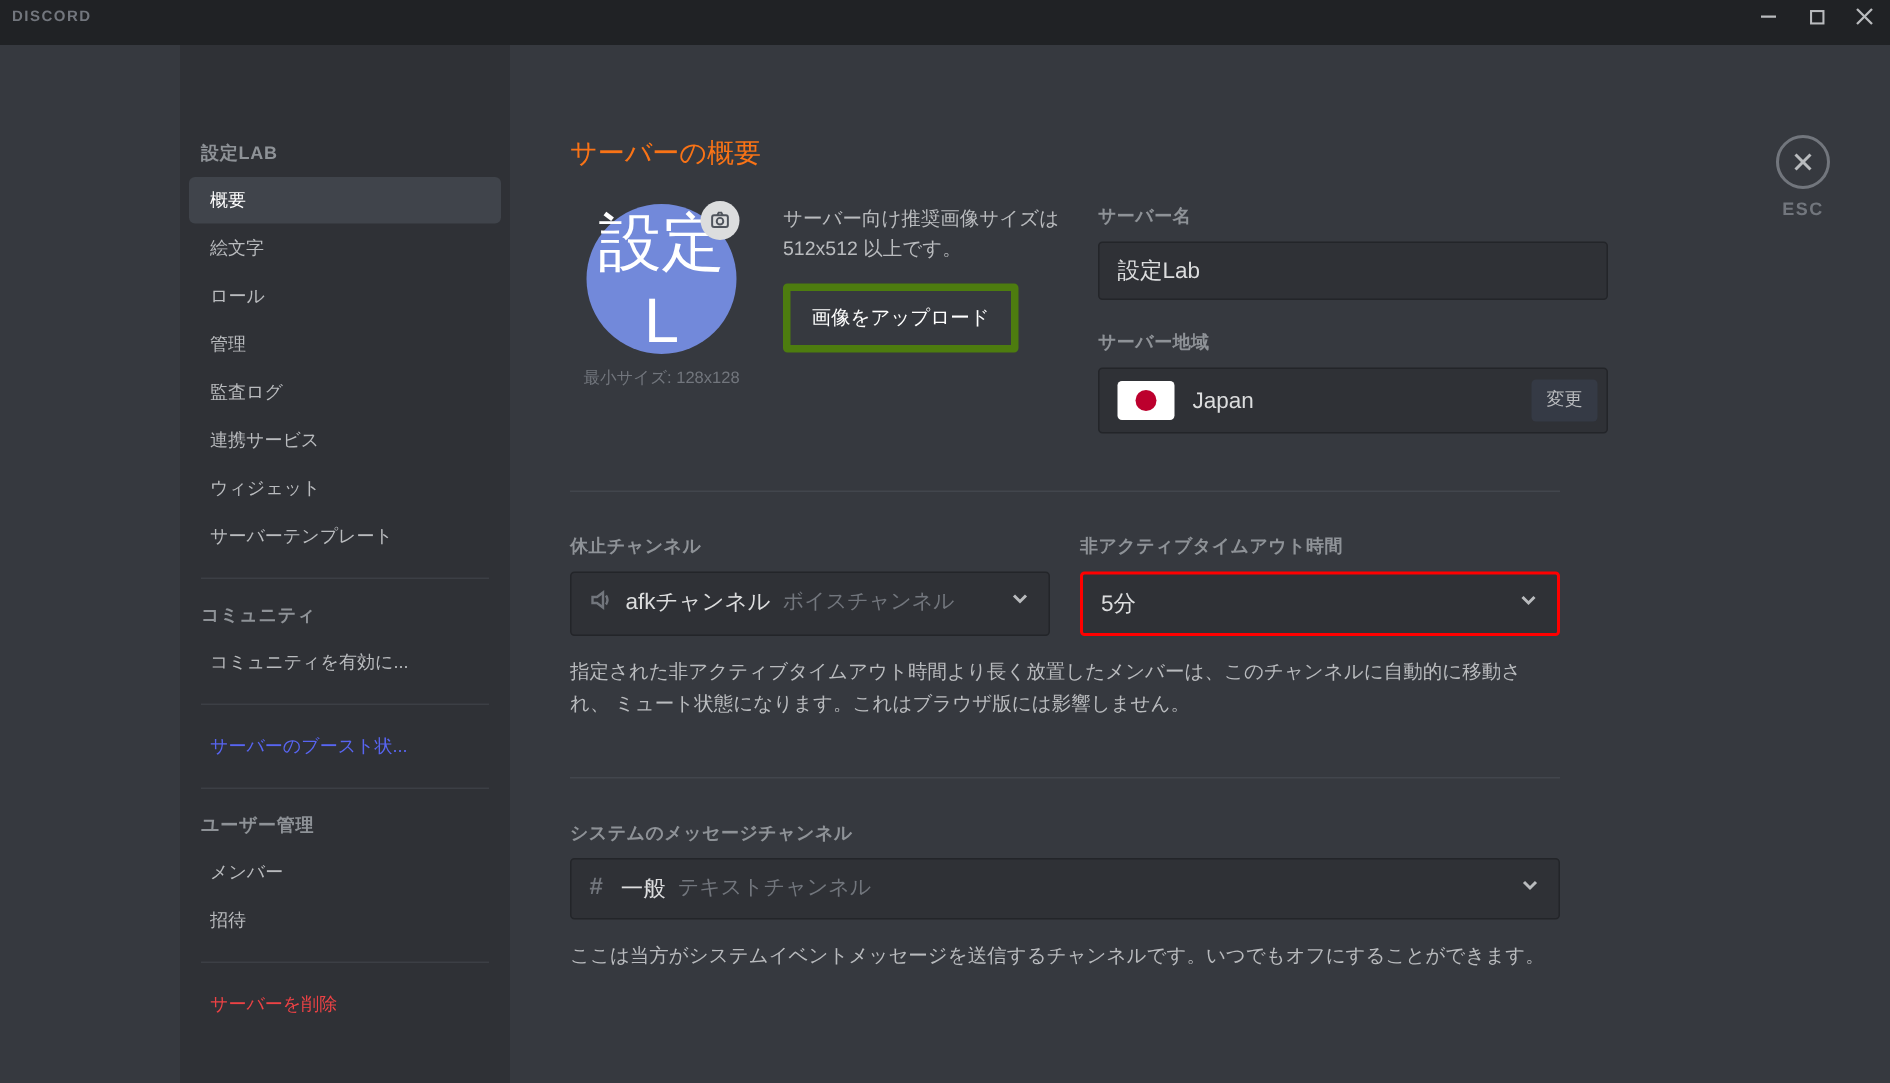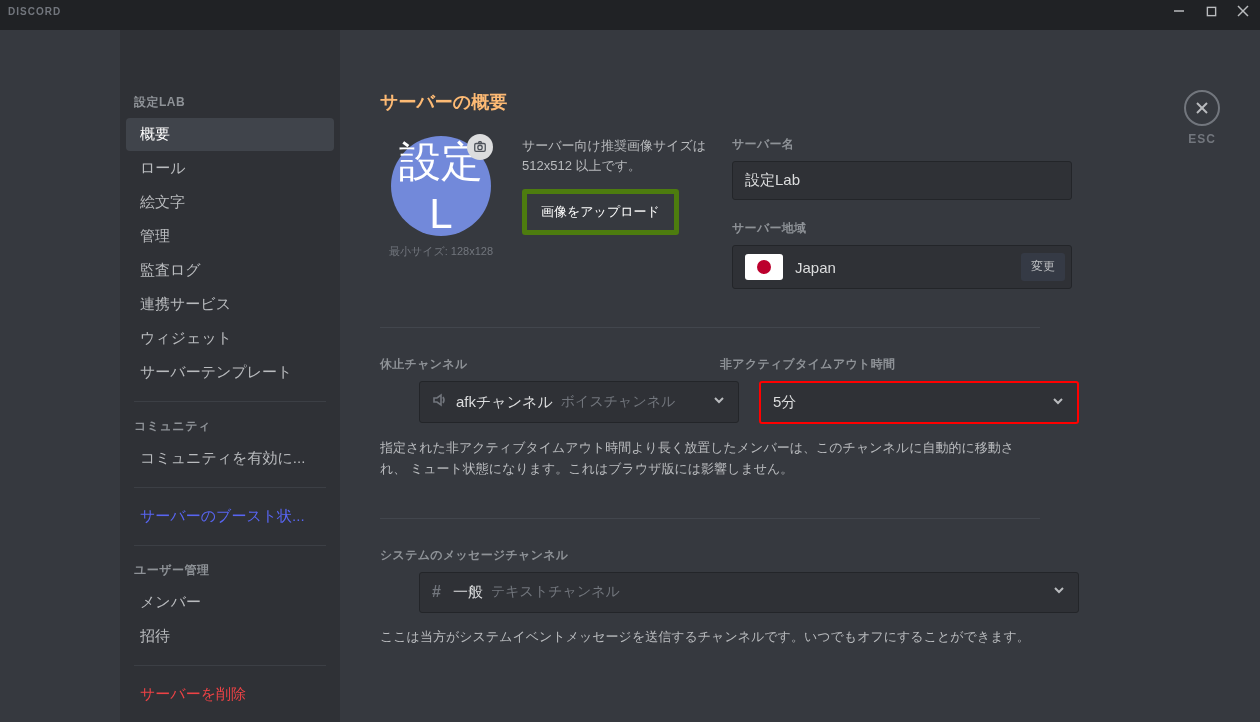--- a/index.html
+++ b/index.html
@@ -7,52 +7,52 @@
   .titlebar { height: 22px; background: #202225; display: flex; align-items: center; justify-content: space-between; padding: 0 4px 0 8px; color: #72767d; }
   .titlebar .brand { font-size: 10px; font-weight: 800; letter-spacing: 1px; color:#72767d; }
   .titlebar .controls { display: flex; gap: 6px; align-items:center; }
   .titlebar .controls .ctl { width: 26px; height:22px; display:flex; align-items:center; justify-content:center; cursor:pointer; }
   .titlebar svg { stroke:#b9bbbe; }
   .chrome-strip { height: 8px; background:#202225; }
   .app { display:flex; height: 692px; background:#36393f; }
   .left-gutter { width:120px; background:#36393f; }
   .sidebar { width:220px; background:#2f3136; padding: 60px 0 0 0; overflow:hidden; }
   .sidebar .section-header { padding: 4px 14px 6px 14px; font-size:12px; font-weight:700; color:#8e9297; letter-spacing:.5px; }
-  .sidebar .item { padding: 7px 14px; font-size:15px; color:#b9bbbe; cursor:pointer; border-radius:4px; margin:1px 6px; }
+  .sidebar .item { padding: 7px 14px; font-size:12px; color:#b9bbbe; cursor:pointer; border-radius:4px; margin:1px 6px; }
   .sidebar .item.selected { background:#40444b; color:#fff; }
   .sidebar .divider { height:1px; background:#3c3f45; margin: 12px 14px; }
   .sidebar .boost { color:#5865f2; }
   .sidebar .danger { color:#ed4245; }
   .content-wrap { flex:1; background:#36393f; position:relative; padding: 60px 40px 0 40px; overflow:hidden; }
   .esc { position:absolute; top: 60px; right: 40px; text-align:center; cursor:pointer; }
   .esc .circle { width:36px; height:36px; border:2px solid #72767d; border-radius:50%; display:flex; align-items:center; justify-content:center; margin:0 auto; }
   .esc .circle svg { stroke:#b9bbbe; }
   .esc .label { font-size:12px; color:#72767d; margin-top:6px; font-weight:600; letter-spacing:1px; }
-  h2.page-title { color:#fdba74; font-size:18px; font-weight:700; margin-bottom:22px; }
+  h2.page-title { color:#f97316; font-size:18px; font-weight:400; margin-bottom:22px; }
   .overview-row { display:flex; gap:20px; }
   .avatar-col { width:122px; text-align:center; }
   .avatar { width:100px; height:100px; border-radius:50%; background:#7289da; display:flex; align-items:center; justify-content:center; color:#fff; font-size:42px; font-weight:400; position:relative; margin:0 auto; }
   .avatar .upload-badge { position:absolute; top:-2px; right:-2px; width:26px; height:26px; border-radius:50%; background:#dcddde; display:flex; align-items:center; justify-content:center; }
   .avatar .upload-badge svg { stroke:#4f545c; fill:none; }
   .min-size { font-size:11px; color:#72767d; margin-top:8px; }
   .mid-col { width:190px; }
   .hint { color:#b9bbbe; font-size:13px; line-height:1.5; margin-bottom:14px; }
   .outline-btn { border:5px solid #4d7c0f; color:#fff; background:transparent; padding:9px 14px; border-radius:3px; font-size:13px; cursor:pointer; }
   .right-col { flex:1; max-width:340px; }
   .field-label { font-size:12px; color:#8e9297; font-weight:700; margin-bottom:8px; letter-spacing:.3px; }
   .text-input { width:100%; background:#2f3136; border:1px solid #232529; border-radius:3px; padding:10px 12px; color:#dcddde; font-size:15px; margin-bottom:20px; }
   .region-select { width:100%; background:#2f3136; border:1px solid #232529; border-radius:3px; display:flex; align-items:center; overflow:hidden; }
   .flag { width:38px; height:26px; border-radius:3px; margin:8px 12px; background:#fff; position:relative; flex-shrink:0; }
   .flag::after { content:""; position:absolute; width:14px; height:14px; border-radius:50%; background:#bc002d; top:50%; left:50%; transform:translate(-50%,-50%); }
   .region-name { color:#dcddde; font-size:15px; flex:1; }
   .change-btn { background:#353a45; color:#b9bbbe; font-size:12px; padding:6px 10px; border-radius:3px; margin:6px; cursor:pointer; line-height:1.3; text-align:center; }
   .section-divider { height:1px; background:#42464d; margin: 38px 0 28px 0; max-width:660px; }
   .two-col { display:flex; gap:20px; max-width:660px; }
   .col { flex:1; }
-  .select { width:100%; background:#2f3136; border:1px solid #232529; border-radius:3px; padding:10px 12px; display:flex; align-items:center; gap:8px; cursor:pointer;margin-left:39px; }
+  .select { width:100%; background:#2f3136; border:1px solid #232529; border-radius:3px; padding:10px 12px; display:flex; align-items:flex-start; gap:8px; cursor:pointer; }
   .select.highlight { border:2px solid #ff0000; }
   .select .value { color:#dcddde; font-size:15px; }
   .select .muted { color:#72767d; font-size:14px; }
   .select .chev { margin-left:auto; }
   .select svg { stroke:#b9bbbe; }
   .speaker-icon svg { stroke:#72767d; fill:none; }
   .desc { color:#b9bbbe; font-size:13px; line-height:1.6; margin-top:14px; max-width:660px; }
   .full-select { max-width:660px; }
   .hash { color:#72767d; font-size:16px; font-weight:700; margin-right:4px; }
 </style>
@@ -81,22 +81,22 @@
   </div>
 </div>
 <div class="chrome-strip"></div>
 
 <div class="app">
   <div class="left-gutter"></div>
 
   <div class="sidebar">
     <div class="section-header">設定LAB</div>
     <div class="item selected">概要</div>
+    <div class="item">絵文字</div>
     <div class="item">ロール</div>
-    <div class="item">絵文字</div>
     <div class="item">管理</div>
     <div class="item">監査ログ</div>
     <div class="item">連携サービス</div>
     <div class="item">ウィジェット</div>
     <div class="item">サーバーテンプレート</div>
     <div class="divider"></div>
     <div class="section-header">コミュニティ</div>
     <div class="item">コミュニティを有効に...</div>
     <div class="divider"></div>
     <div class="item boost">サーバーのブースト状...</div>

